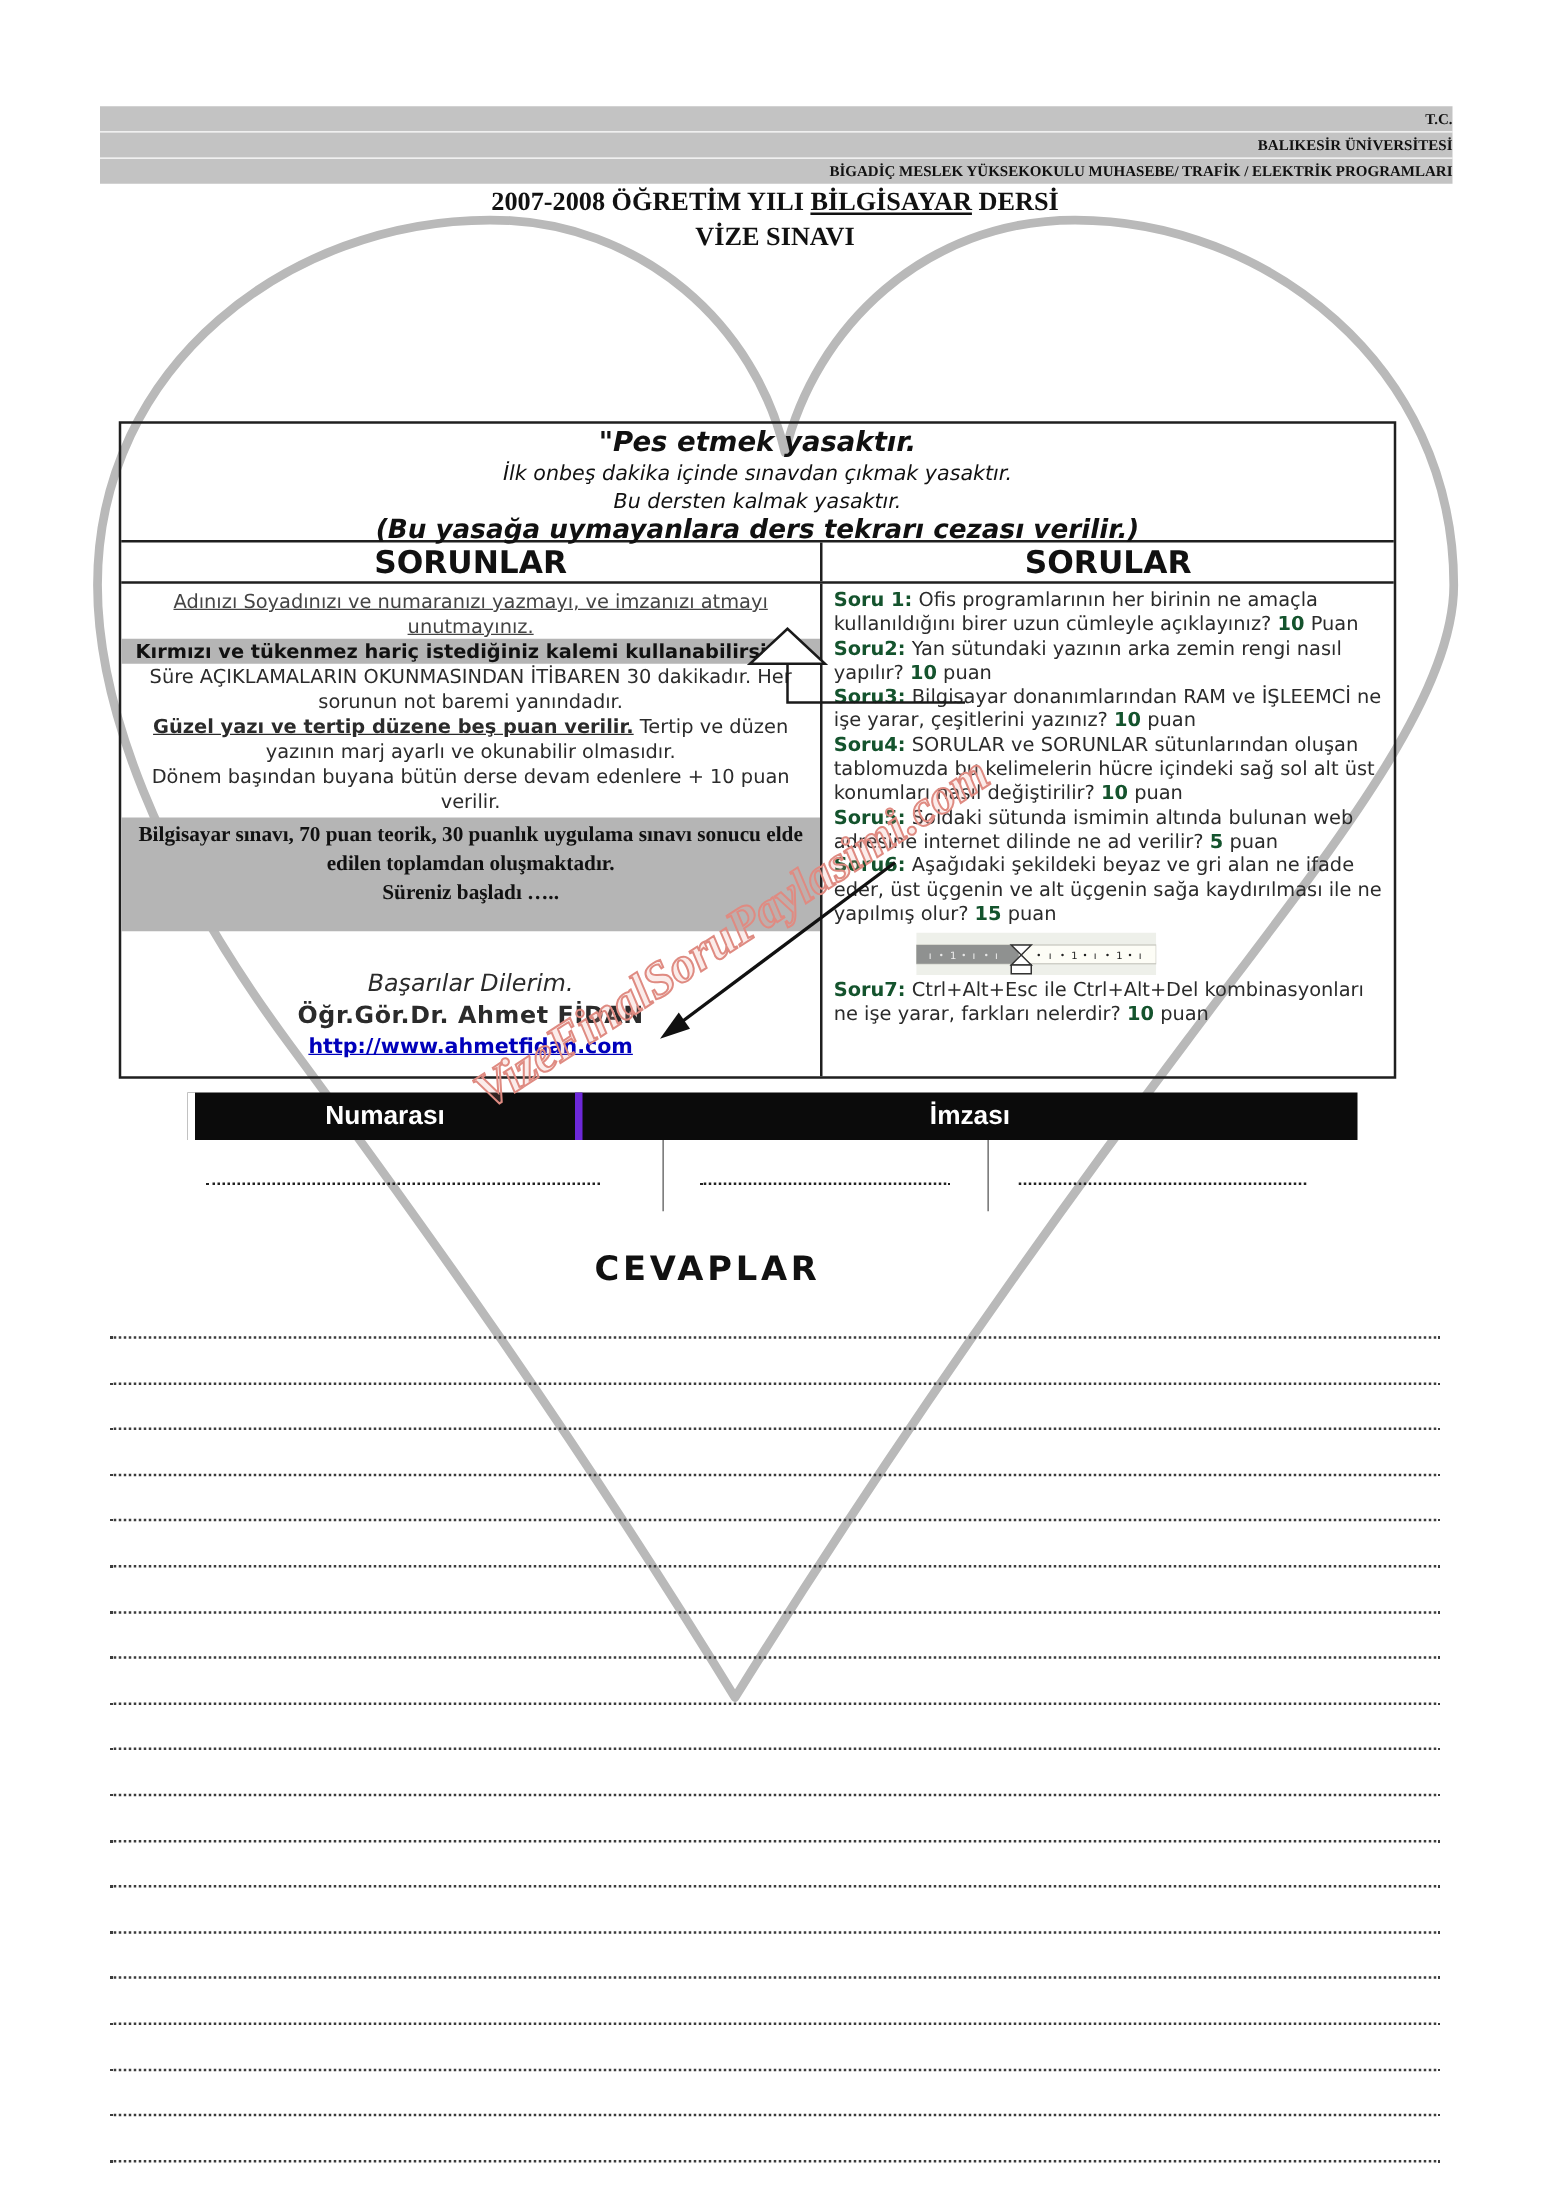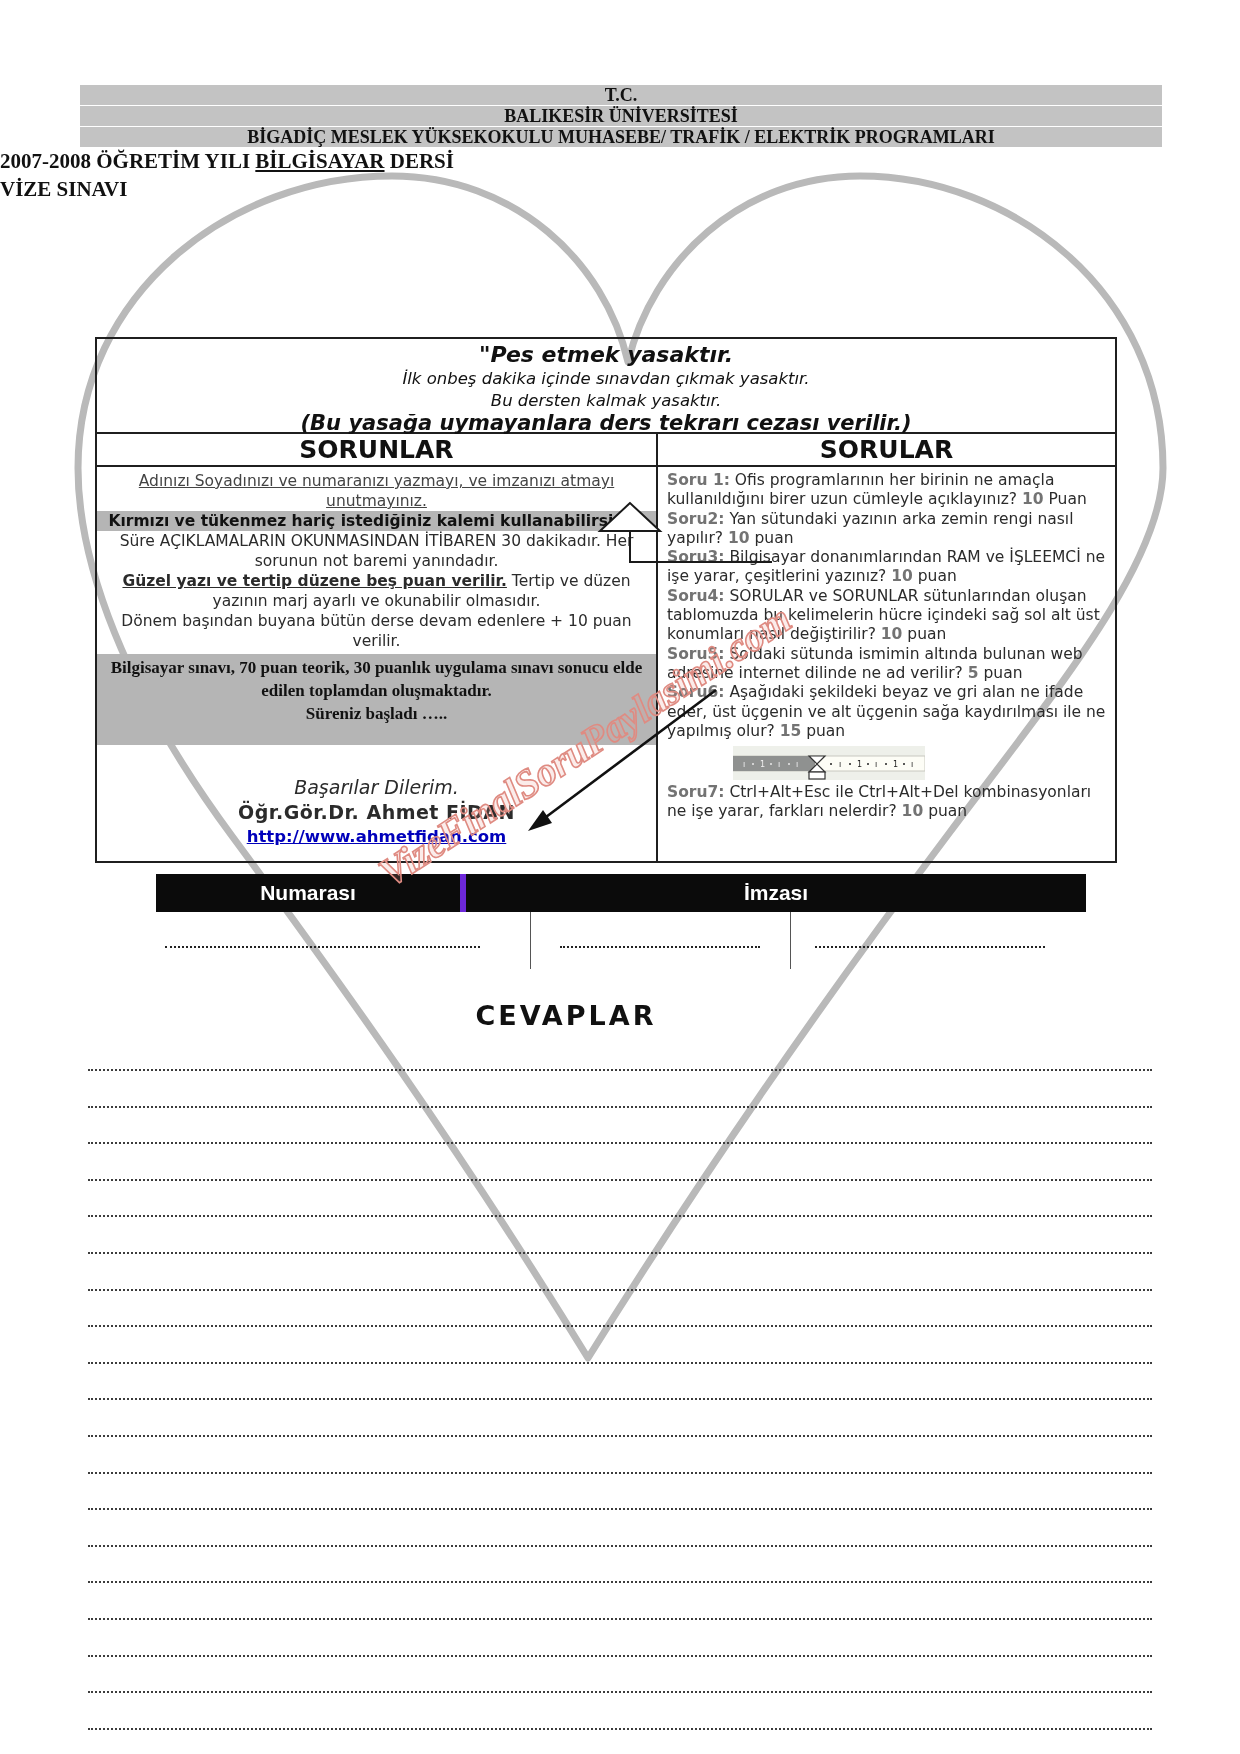--- a/index.html
+++ b/index.html
@@ -6,23 +6,23 @@
   #page{position:relative;width:1240px;height:1754px;background:#fff;overflow:hidden;
         font-family:"DejaVu Sans",sans-serif;color:#111;}
   svg.layer{position:absolute;left:0;top:0;pointer-events:none;}
   #heart-layer{z-index:0;}
   #overlay-layer{z-index:6;}
 
   
   #header-band{position:absolute;left:80px;top:85px;width:1082px;z-index:2;
                background:#c3c3c3;text-align:center;
                font-family:"Liberation Serif",serif;font-weight:bold;}
-  #header-band .band-row{height:20px;line-height:20px;font-size:18px;border-bottom:1px solid #fff;}
+  #header-band .band-row{height:20px;line-height:20px;font-size:12px;border-bottom:1px solid #fff;text-align:right;}
   #header-band .band-row:last-child{border-bottom:none;}
-  .doc-title{position:absolute;left:0;width:1240px;text-align:left;z-index:2;
+  .doc-title{position:absolute;left:0;width:1240px;text-align:center;z-index:2;
              font-family:"Liberation Serif",serif;font-weight:bold;font-size:21px;}
   #doc-title-line1{top:149px;}
   #doc-title-line2{top:177px;}
   #doc-title-line1 .u{text-decoration:underline;}
 
   
   #main-table{position:absolute;left:95px;top:337px;width:1022px;height:526px;z-index:2;
               border:2px solid #1f1f1f;box-sizing:border-box;}
   #quote-section{height:95px;border-bottom:2px solid #1f1f1f;text-align:center;
                  font-style:italic;padding-top:3px;box-sizing:border-box;}
@@ -47,21 +47,21 @@
   .gray-bar.serif{font-family:"Liberation Serif",serif;font-size:17px;line-height:23px;
                   margin-top:3px;padding:2px 0 20px 0;}
   .bold-u{font-weight:bold;text-decoration:underline;}
   #signature{margin-top:30px;}
   #sig-wish{font-style:italic;font-size:19px;line-height:24px;}
   #sig-name{font-weight:bold;font-size:19px;line-height:26px;letter-spacing:0.5px;}
   #sig-link{font-weight:bold;font-size:16.5px;line-height:24px;}
   #sig-link a{color:#0000bb;}
 
   .q{margin:0;}
-  .q b{color:#737373;}
+  .q b{color:#14532d;}
 
   #ruler-wrap{margin:5px 0 3px 66px;width:192px;height:34px;}
 
   
   #name-bar{position:absolute;left:150px;top:874px;width:936px;height:38px;background:#0b0b0b;
             z-index:2;display:flex;color:#fff;font-weight:bold;font-size:21px;
             font-family:"Liberation Sans",sans-serif;}
   #name-bar .bar-cell{line-height:38px;text-align:center;box-sizing:border-box;}
   #bar-cell-1{width:344px;}
   #bar-cell-2{width:316px;border-left:6px solid #fff;border-right:6px solid #6d28d9;}

